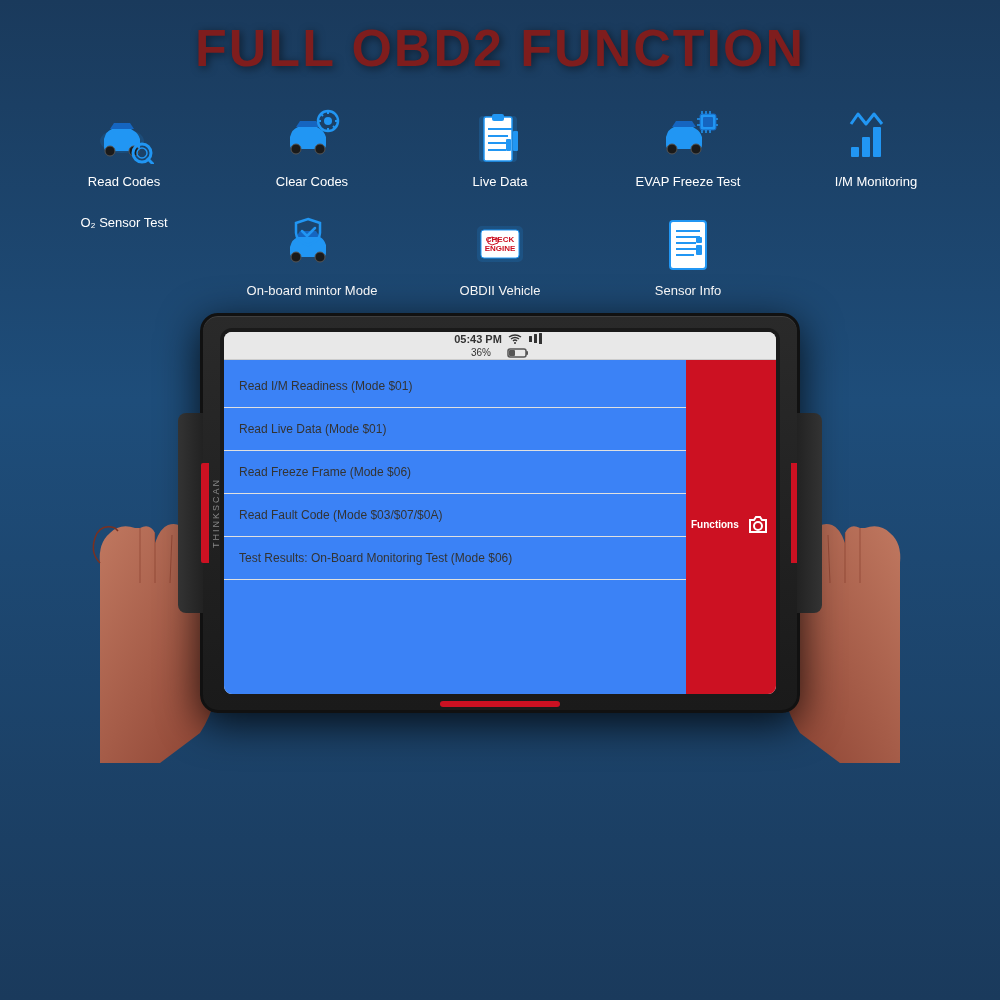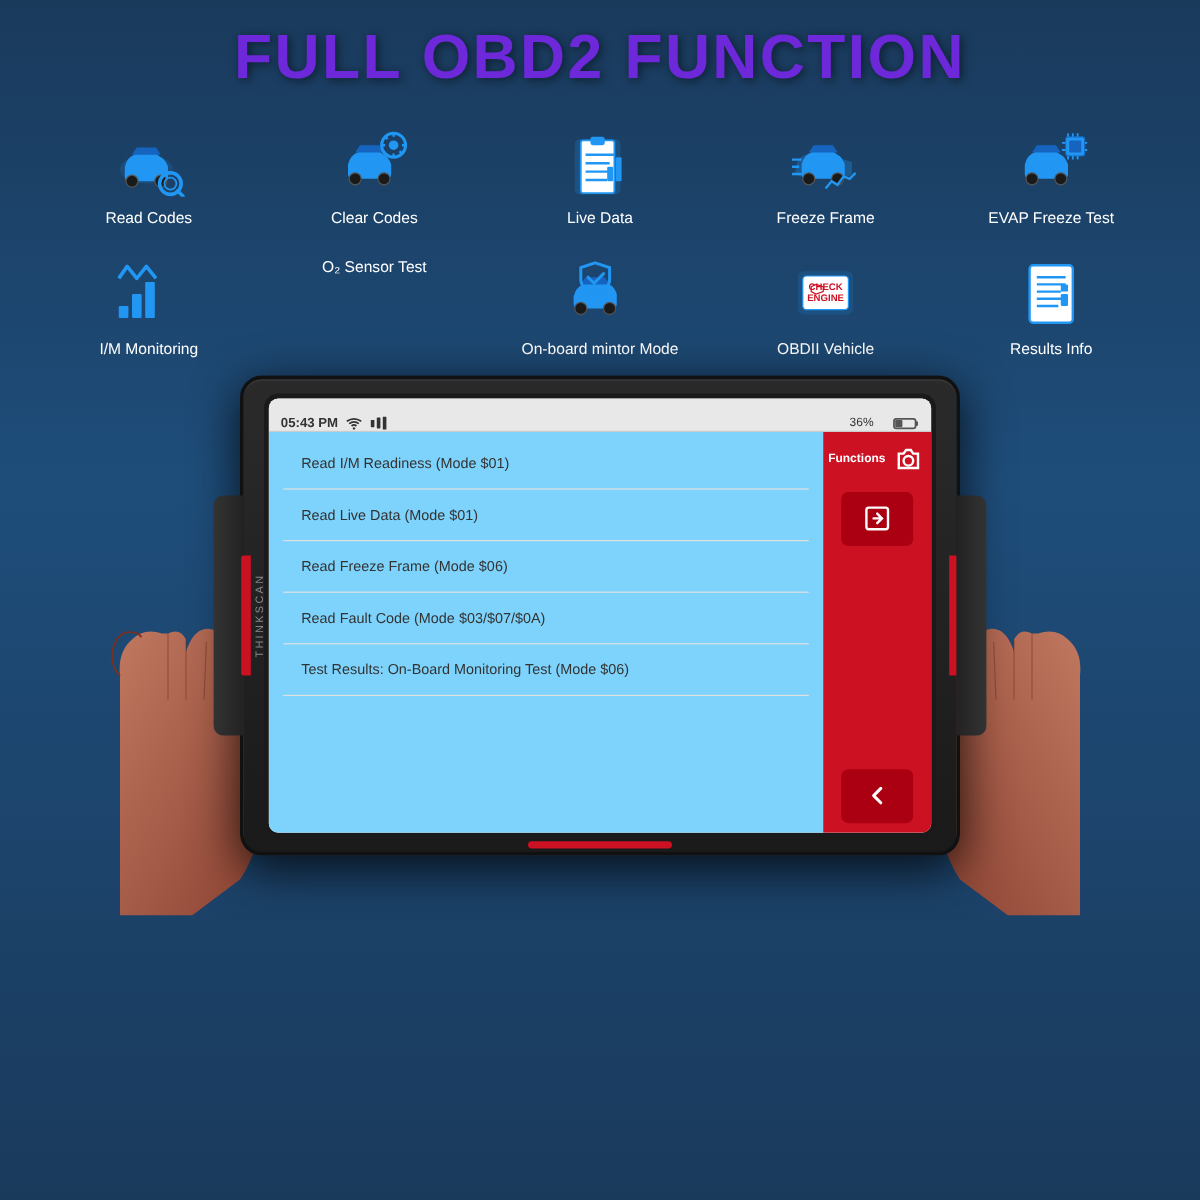--- a/index.html
+++ b/index.html
@@ -13,21 +13,21 @@
     }
 
     
     .header {
       text-align: center;
       padding: 18px 0 10px;
     }
     .header h1 {
       font-size: 52px;
       font-weight: 900;
-      color: #6d28d9;
+      color: #7f1d1d;
       text-shadow: 2px 2px 8px rgba(0,0,0,0.5);
       letter-spacing: 2px;
     }
 
     
     .functions-grid {
       display: grid;
       grid-template-columns: repeat(5, 1fr);
       gap: 8px 0;
       padding: 10px 30px 5px;
@@ -159,55 +159,56 @@
       border-radius: 8px;
       overflow: hidden;
       position: relative;
     }
 
     
     .status-bar {
       background: #e8e8e8;
       height: 28px;
       display: flex;
-      align-items: flex-end;
+      align-items: center;
       padding: 0 10px;
       font-size: 11px;
       color: #333;
       border-bottom: 1px solid #ccc;
+      flex-direction: column;
     }
     .status-bar-left { flex: 1; display: flex; align-items: center; gap: 6px; }
     .status-bar-right { display: flex; align-items: center; gap: 16px; font-size: 10px; }
 
     
     .screen-content {
       display: flex;
       height: calc(100% - 28px);
     }
 
     
     .menu-list {
       flex: 1;
-      background: #7dd3fc;
-      padding: 5px 12px;
+      background: #3b82f6;
+      padding: 5px 0;
     }
     .menu-item {
       padding: 14px 15px;
       border-bottom: 1px solid #e0e0e0;
       font-size: 12px;
       color: #333;
       cursor: pointer;
     }
 
     
     .right-panel {
       width: 90px;
       background: #cc1122;
       display: flex;
-      flex-direction: column;
+      flex-direction: row;
       align-items: center;
       padding: 8px 5px;
       gap: 8px;
     }
     .panel-label {
       color: white;
       font-size: 11px;
       font-weight: bold;
       text-align: center;
     }
@@ -318,39 +319,20 @@
         <line x1="18" y1="34" x2="40" y2="34" stroke="#2196F3" stroke-width="2"></line>
         <line x1="18" y1="41" x2="36" y2="41" stroke="#2196F3" stroke-width="2"></line>
 
         <rect x="36" y="30" width="5" height="12" fill="#2196F3" rx="1"></rect>
         <rect x="43" y="22" width="5" height="20" fill="#2196F3" rx="1"></rect>
       </svg>
     </div>
     <span class="function-label">Live Data</span>
   </div>
 
-  <div class="function-item">
-    <div class="function-icon">
-      <svg viewBox="0 0 60 55" xmlns="http://www.w3.org/2000/svg">
-
-        <path d="M5 30 Q7 22 13 20 L20 18 Q24 16 30 16 L36 18 Q41 20 45 24 L52 26 L52 34 Q52 38 48 38 L10 38 Q5 38 5 34 Z" fill="#2196F3" opacity="0.3"></path>
-        <path d="M10 28 Q12 20 18 18 L24 16 Q28 14 34 16 L40 20 Q44 22 46 28 L46 36 Q46 40 42 40 L14 40 Q10 40 10 36 Z" fill="#2196F3"></path>
-        <path d="M16 18 L20 12 L36 12 L40 18 Z" fill="#1565C0"></path>
-        <circle cx="16" cy="40" r="5" fill="#1a1a1a" stroke="#555" stroke-width="1"></circle>
-        <circle cx="40" cy="40" r="5" fill="#1a1a1a" stroke="#555" stroke-width="1"></circle>
-
-        <line x1="2" y1="24" x2="10" y2="24" stroke="#2196F3" stroke-width="2"></line>
-        <line x1="2" y1="30" x2="8" y2="30" stroke="#2196F3" stroke-width="2"></line>
-        <line x1="2" y1="36" x2="10" y2="36" stroke="#2196F3" stroke-width="2"></line>
-
-        <polyline points="30,48 35,42 40,45 45,38 50,40 55,35" fill="none" stroke="#2196F3" stroke-width="2"></polyline>
-      </svg>
-    </div>
-    <span class="function-label">Freeze Frame</span>
-  </div>
 
   <div class="function-item">
     <div class="function-icon">
       <svg viewBox="0 0 60 55" xmlns="http://www.w3.org/2000/svg">
 
         <path d="M8 28 Q10 20 16 18 L22 16 Q26 14 32 16 L38 20 Q42 22 44 28 L44 36 Q44 40 40 40 L12 40 Q8 40 8 36 Z" fill="#2196F3"></path>
         <path d="M14 18 L18 12 L34 12 L38 18 Z" fill="#1565C0"></path>
         <circle cx="14" cy="40" r="5" fill="#1a1a1a" stroke="#555" stroke-width="1"></circle>
         <circle cx="38" cy="40" r="5" fill="#1a1a1a" stroke="#555" stroke-width="1"></circle>
 
@@ -431,21 +413,21 @@
         <line x1="18" y1="14" x2="42" y2="14" stroke="#2196F3" stroke-width="2"></line>
         <line x1="18" y1="20" x2="42" y2="20" stroke="#2196F3" stroke-width="2"></line>
         <line x1="18" y1="26" x2="38" y2="26" stroke="#2196F3" stroke-width="2"></line>
         <line x1="18" y1="32" x2="40" y2="32" stroke="#2196F3" stroke-width="2"></line>
         <line x1="18" y1="38" x2="36" y2="38" stroke="#2196F3" stroke-width="2"></line>
 
         <rect x="38" y="28" width="6" height="10" fill="#2196F3" rx="1"></rect>
         <rect x="38" y="20" width="6" height="6" fill="#2196F3" rx="1"></rect>
       </svg>
     </div>
-    <span class="function-label">Results Info</span>
+    <span class="function-label">Sensor Info</span>
   </div>
 
 </div>
 
 <div class="device-section">
 
   <svg class="hand-shape left" width="180" height="300" viewBox="0 0 180 300">
     <defs>
       <linearGradient id="handGradL" x1="0%" y1="0%" x2="100%" y2="100%">
         <stop offset="0%" style="stop-color:#c07860;stop-opacity:1"></stop>

